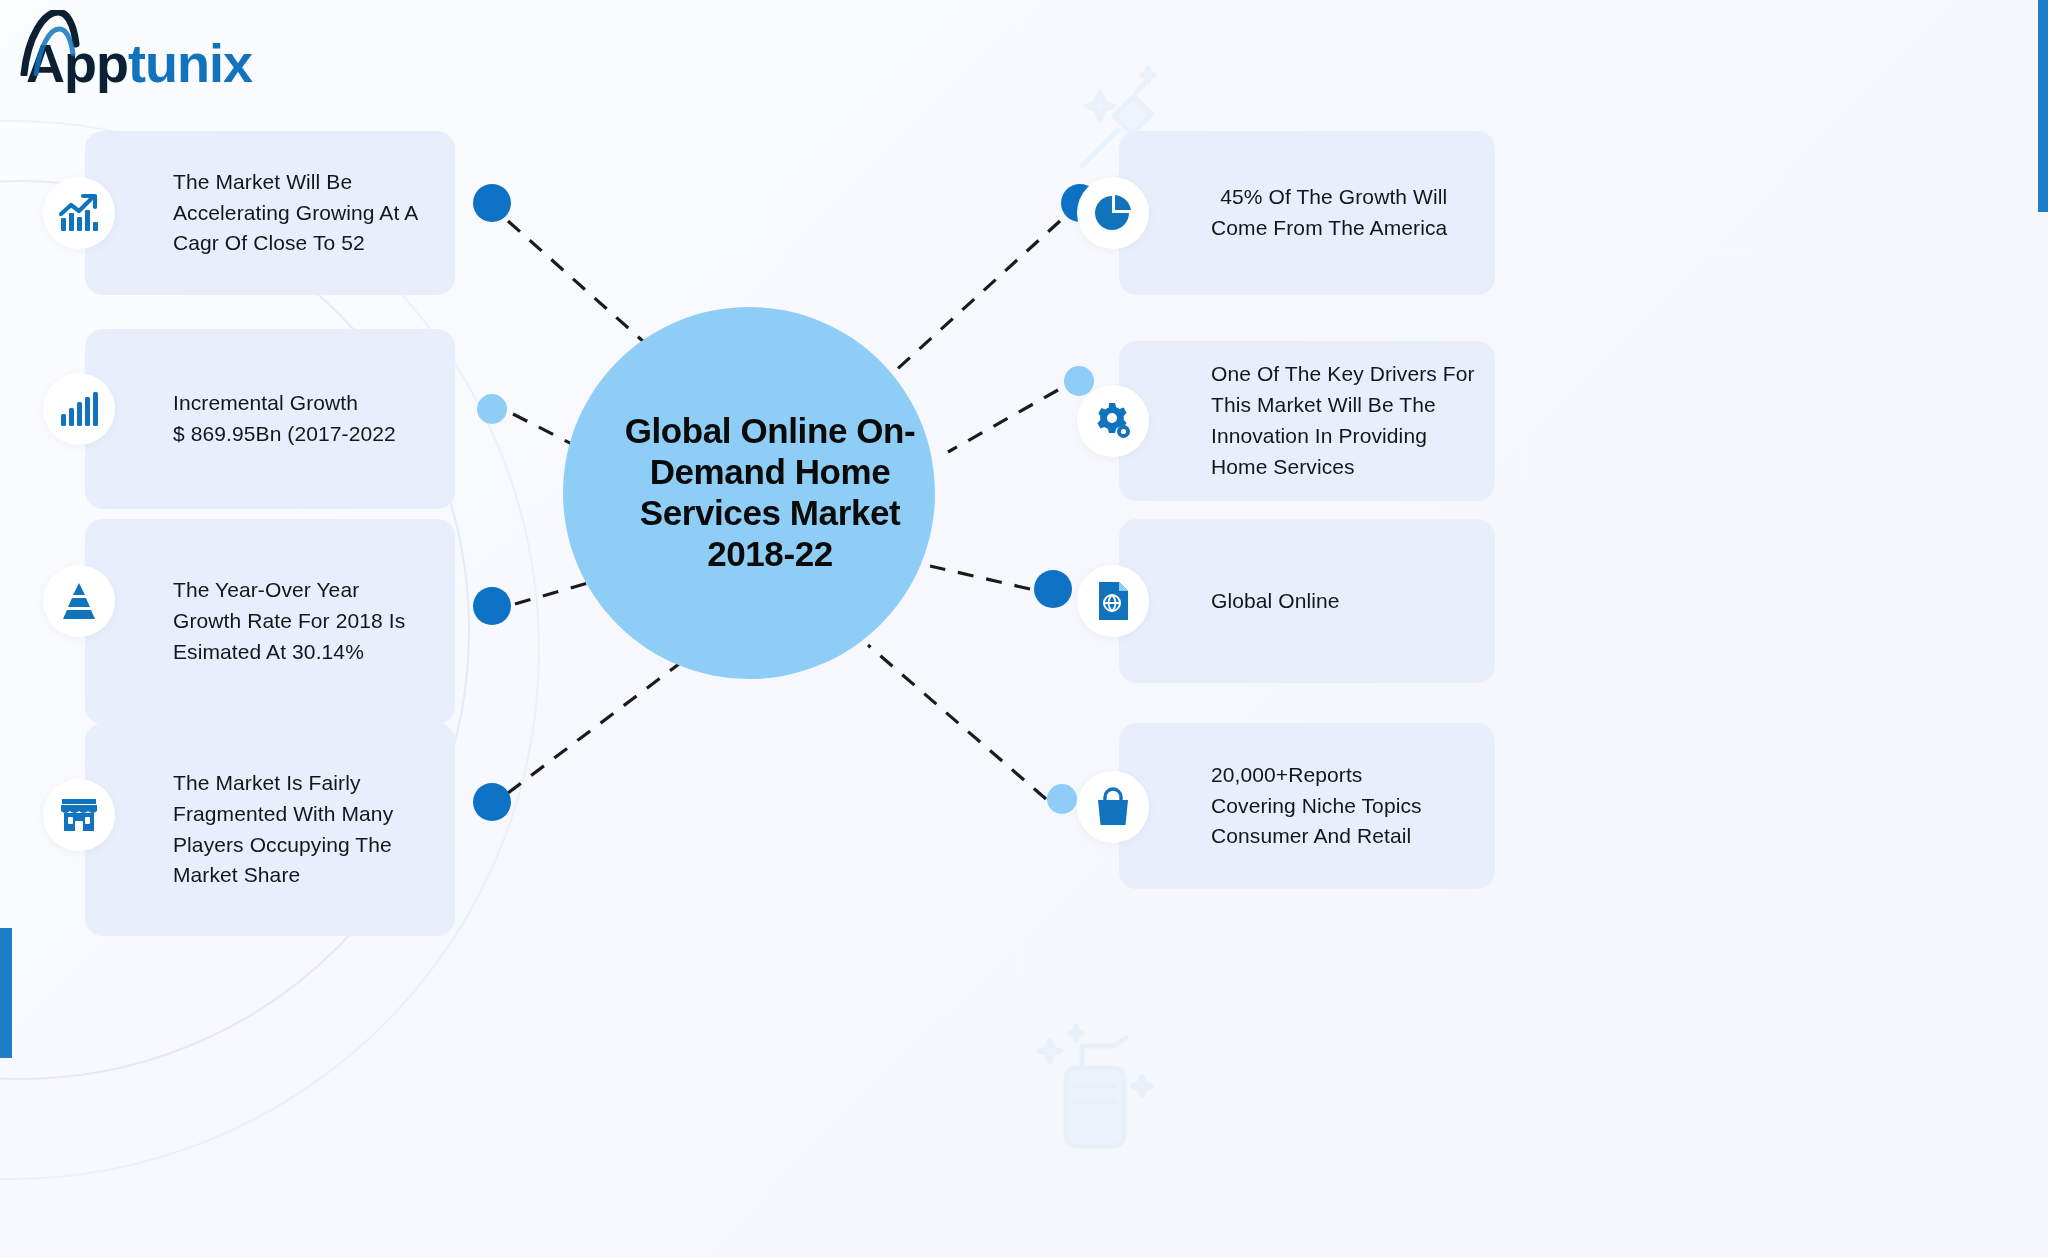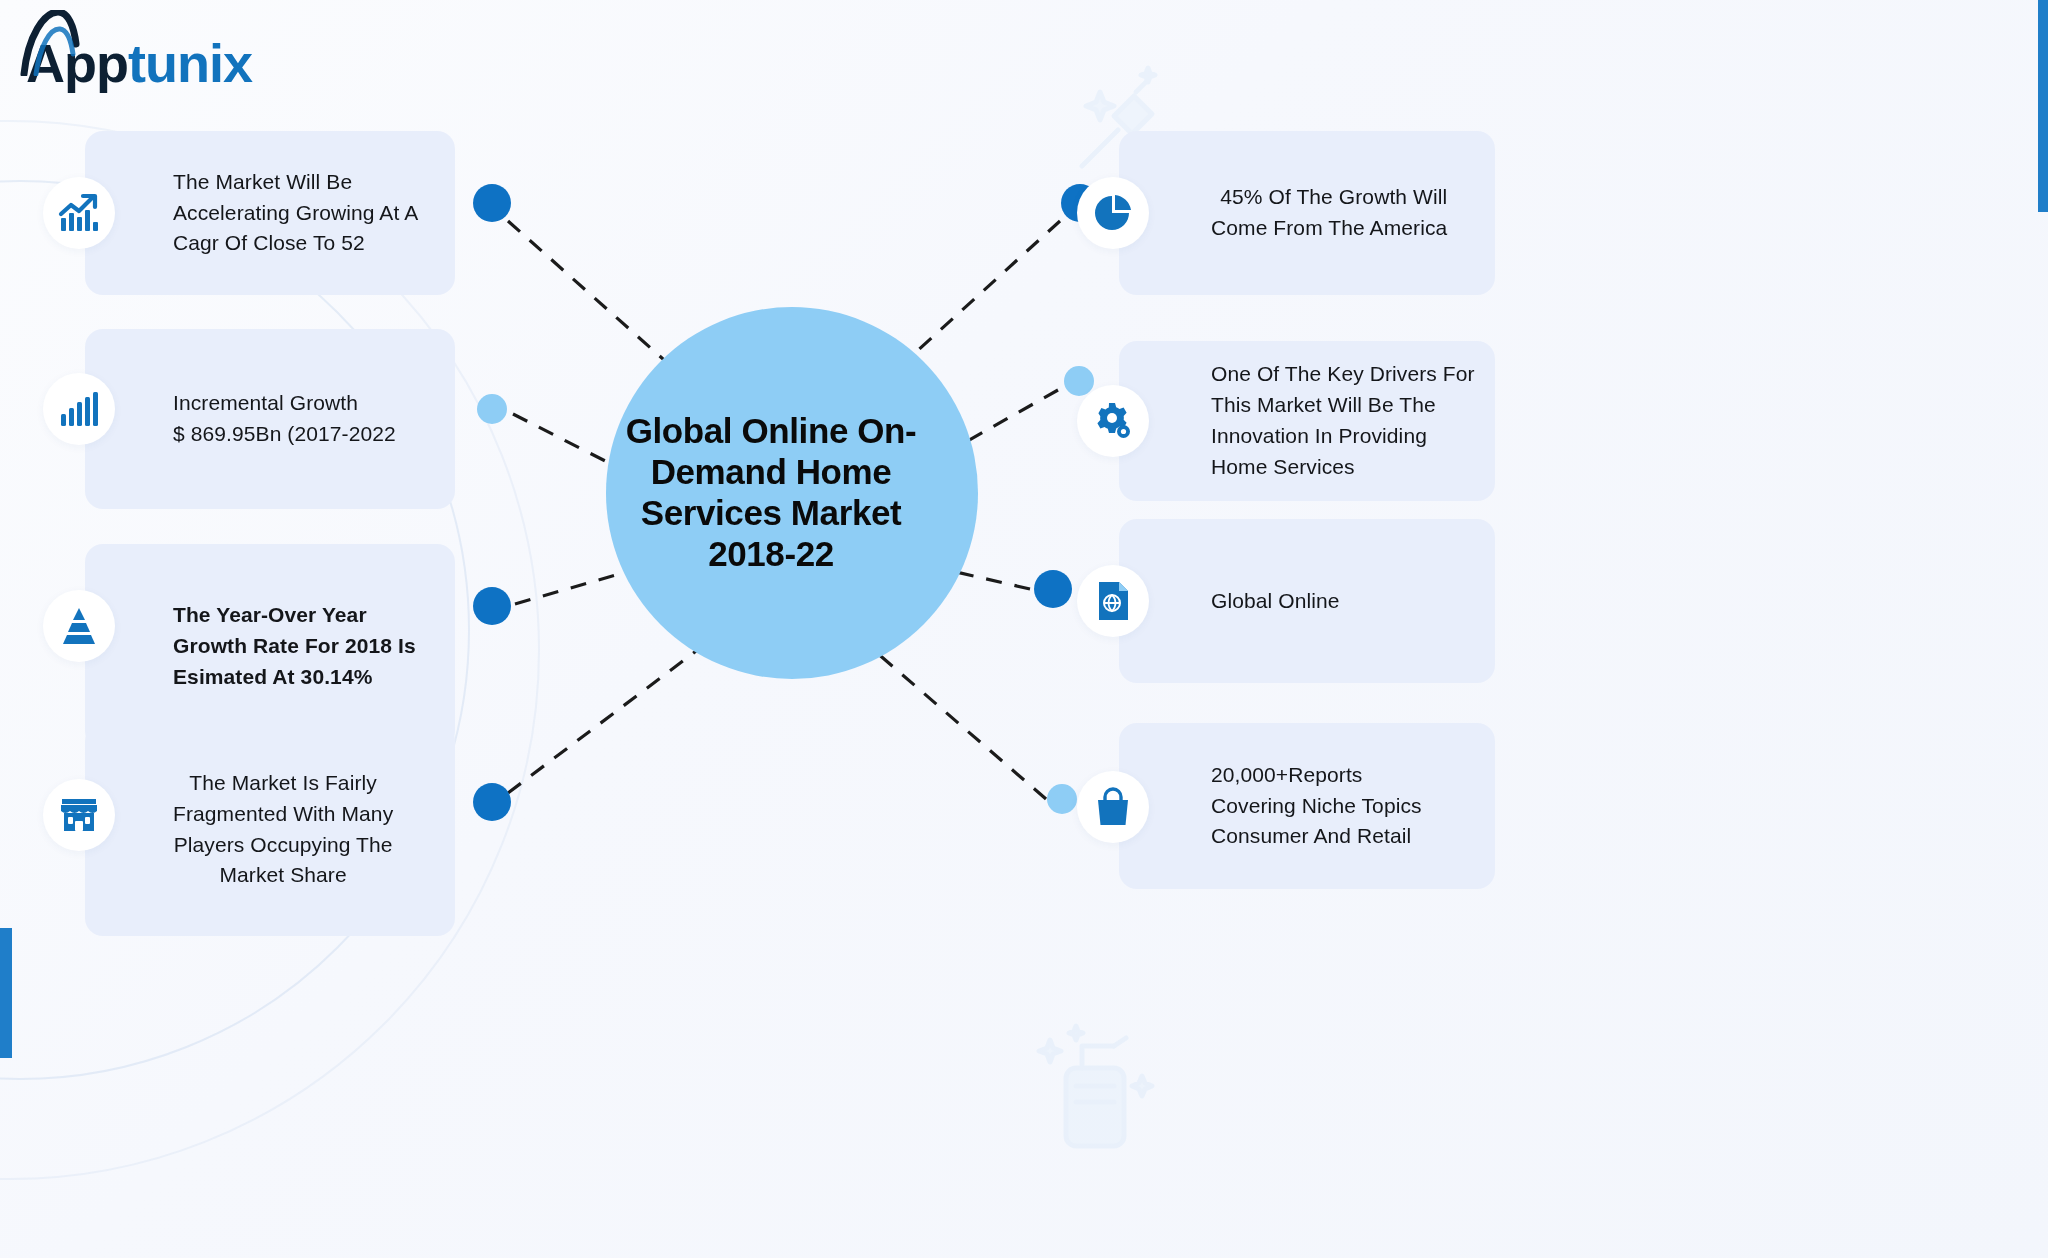--- a/index.html
+++ b/index.html
@@ -48,25 +48,25 @@
   #logo-tunix{ color: #1273bd; }
   #logo-arc {
     position: absolute; left: -8px; top: -26px;
     width: 80px; height: 66px;
     pointer-events: none;
   }
 
   
   #center-circle {
     position: absolute;
-    left: 606px; top: 307px;
+    left: 563px; top: 307px;
     width: 372px; height: 372px;
     border-radius: 50%;
     background: #8ecdf5;
-    display: flex; align-items: center; justify-content: flex-start;
+    display: flex; align-items: center; justify-content: flex-end;
     z-index: 4;
   }
   #center-title {
     width: 330px;
     text-align: center;
     font-size: 35px;
     font-weight: 700;
     line-height: 1.17;
     color: #0a0a0a;
     letter-spacing: -.4px;
@@ -100,22 +100,22 @@
     padding-left: 88px;
     padding-right: 16px;
     white-space: pre-line;
     letter-spacing: .1px;
   }
   .card.right .card-text { padding-left: 92px; }
 
   
   #card-l0 { top: 131px; height: 164px; }
   #card-l1 { top: 329px; height: 180px; }
-  #card-l2 { top: 544px; height: 205px; font-weight: bold; }
-  #card-l3 { top: 723px; height: 213px; text-align: center; }
+  #card-l2 { top: 519px; height: 205px; }
+  #card-l3 { top: 723px; height: 213px; }
   #card-l0 .card-icon-wrap { top: 46px; }
   #card-l1 .card-icon-wrap { top: 44px; }
   #card-l2 .card-icon-wrap { top: 46px; }
   #card-l3 .card-icon-wrap { top: 56px; }
 
   
   #card-r0 { top: 131px; height: 164px; text-align: right; }
   #card-r1 { top: 341px; height: 160px; }
   #card-r2 { top: 519px; height: 164px; }
   #card-r3 { top: 723px; height: 166px; }

